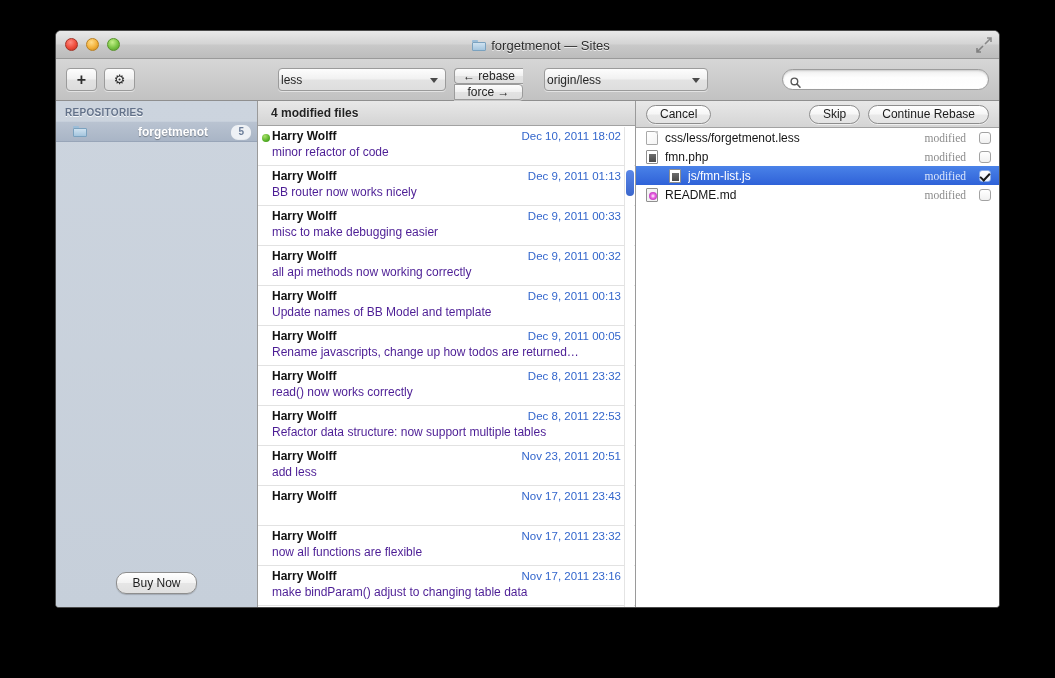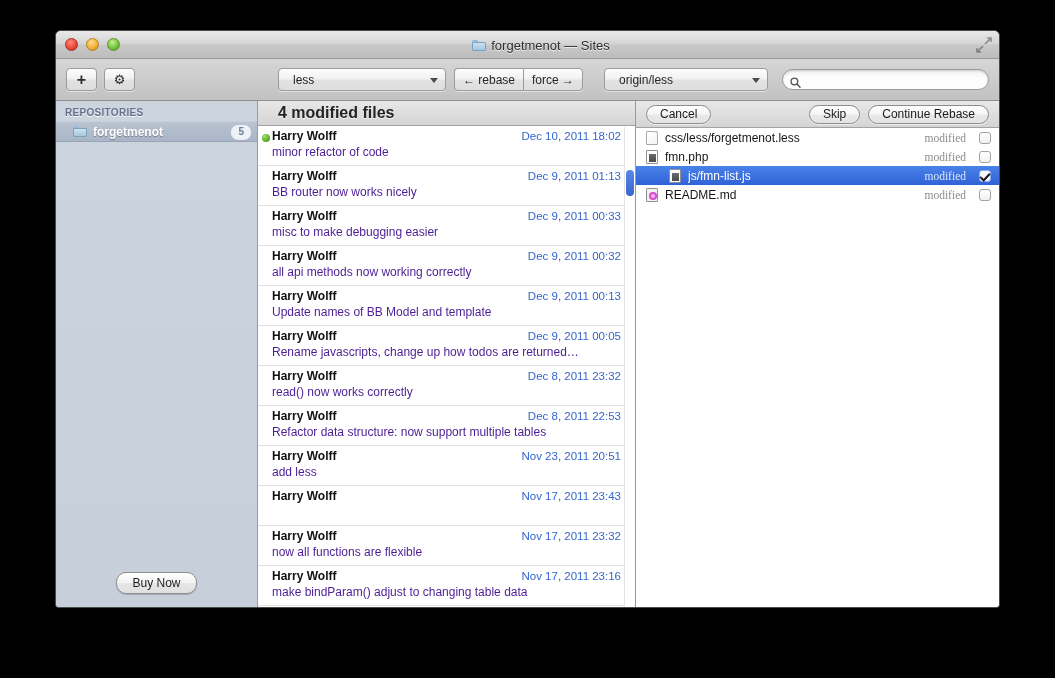--- a/index.html
+++ b/index.html
@@ -146,21 +146,21 @@
   .popup {
     height: 23px;
     border: 1px solid #9b9b9b;
     border-radius: 4px;
     background: linear-gradient(to bottom, #fdfdfd 0%, #f1f1f1 48%, #e3e3e3 52%, #dedede 100%);
     box-shadow: 0 1px 0 rgba(255,255,255,0.5);
     display: flex;
     align-items: center;
     font-size: 12px;
     color: #262626;
-    padding: 0 14px;
+    padding: 0 2px;
     box-sizing: border-box;
     position: relative;
     cursor: default;
   }
   .popup .caret {
     position: absolute;
     right: 7px;
     top: 50%;
     margin-top: -2px;
     width: 0; height: 0;
@@ -168,20 +168,21 @@
     border-right: 4px solid transparent;
     border-top: 5px solid #4a4a4a;
   }
   #branch-popup { width: 168px; margin-left: 143px; }
   #remote-popup { width: 164px; margin-left: 21px; }
 
   .segmented {
     display: flex;
     margin-left: 8px;
     height: 23px;
+    flex-direction: column;
   }
   .seg {
     height: 23px;
     border: 1px solid #9b9b9b;
     background: linear-gradient(to bottom, #fdfdfd 0%, #f1f1f1 48%, #e3e3e3 52%, #dedede 100%);
     box-shadow: 0 1px 0 rgba(255,255,255,0.5);
     display: flex;
     align-items: center;
     justify-content: center;
     font-size: 12px;
@@ -259,21 +260,21 @@
     font-weight: bold;
     color: #ffffff;
     text-shadow: 0 1px 1px rgba(0,0,0,0.35);
     background: linear-gradient(to bottom, #b9c3d1 0%, #a9b5c6 100%);
     border-top: 1px solid #c6cfdb;
     border-bottom: 1px solid #98a5b8;
     box-sizing: border-box;
     cursor: default;
   }
   .sb-item .folder-ico { margin-right: 6px; }
-  .sb-item .label { flex: 1; }
+  .sb-item .label { flex: 1; margin-left: 45px; }
   .badge {
     background: #eef1f5;
     color: #6b7d99;
     font-size: 10px;
     font-weight: bold;
     border-radius: 9px;
     padding: 1px 7px;
     text-shadow: none;
     line-height: 12px;
     box-shadow: 0 1px 0 rgba(255,255,255,0.7);
@@ -308,22 +309,22 @@
     flex-direction: column;
     position: relative;
     overflow: hidden;
   }
   .commits-header {
     height: 25px;
     background: linear-gradient(to bottom, #e8e8e8 0%, #d4d4d4 100%);
     border-bottom: 1px solid #a2a2a2;
     display: flex;
     align-items: center;
-    padding-left: 20px;
-    font-size: 16px;
+    padding-left: 13px;
+    font-size: 12px;
     font-weight: bold;
     color: #232323;
     text-shadow: 0 1px 0 rgba(255,255,255,0.7);
     box-sizing: border-box;
     flex: 0 0 auto;
   }
   .commits-scroll {
     flex: 1;
     overflow: hidden;
     position: relative;

